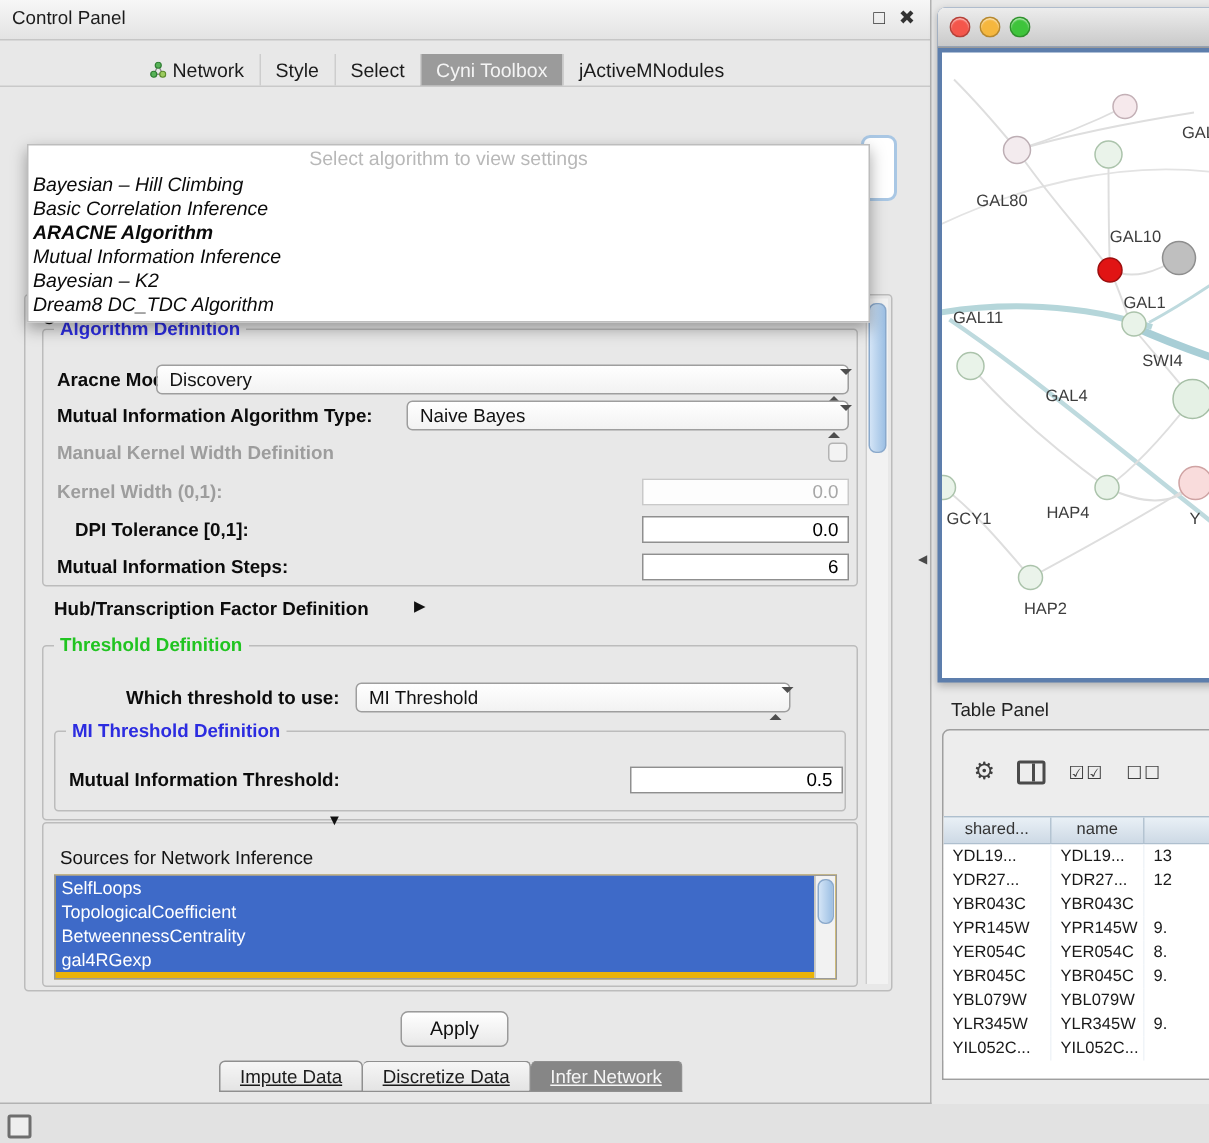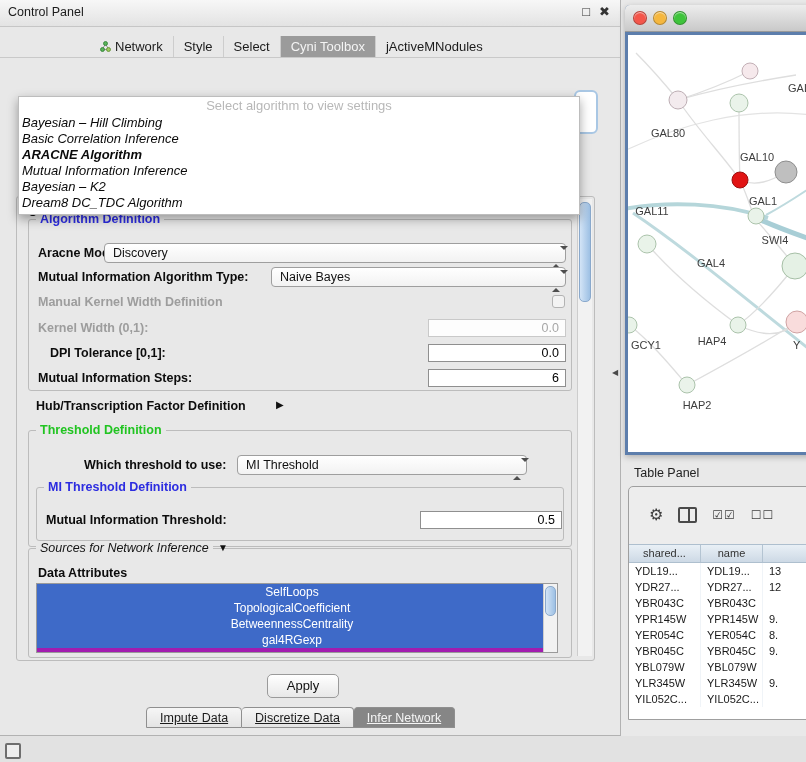--- a/index.html
+++ b/index.html
@@ -84,21 +84,21 @@
   .tri{font-size:10px; color:#111;}
   
   .scroll-track{position:absolute; background:#f2f2f2; border-left:1px solid #cdcdcd;}
   .scroll-thumb{
     position:absolute; border:1px solid #8aa9cc; border-radius:5px;
     background:linear-gradient(90deg,#d3e4f6,#9dc0e4);
   }
   
   .attr-list{
     position:absolute; left:36px; top:583px; width:522px; height:70px;
-    background:#a21caf; border:1px solid #9a9a9a; overflow:hidden; box-sizing:border-box;text-align:center;
+    background:#eab308; border:1px solid #9a9a9a; overflow:hidden; box-sizing:border-box;
   }
   .attr-item{
     height:16px; line-height:16px; font-size:12px; padding-left:4px;
     width:calc(100% - 14px); box-sizing:border-box;
   }
   .attr-item.selected{background:#3e6ac8; color:#fff;}
   
   .apply-btn{
     position:absolute; left:267px; top:674px; width:70px; height:22px;
     background:linear-gradient(#ffffff,#e8e8e8); border:1px solid #9a9a9a; border-radius:5px;
@@ -246,21 +246,21 @@
       <span class="combo-arrows"><span class="arr-up"></span><span class="arr-down"></span></span>
     </div>
 
     <div class="groupbox" style="left:36px; top:487px; width:526px; height:52px;"></div>
     <span class="legend blue" style="left:44px; top:480px;">MI Threshold Definition</span>
 
     <span class="flabel" style="left:46px; top:513px;">Mutual Information Threshold:</span>
     <div class="field-input" style="left:420px; top:511px; width:142px;">0.5</div>
 
     <div class="groupbox" style="left:28px; top:548px; width:542px; height:108px;"></div>
-    <span class="legend" style="left:36px; top:541px;font-style:italic;">Sources for Network Inference</span>
+    <span class="legend" style="left:36px; top:565px;">Sources for Network Inference</span>
     <span class="tri" style="position:absolute; left:218px; top:542px;">▼</span>
 
     <span class="flabel" style="left:38px; top:566px;">Data Attributes</span>
 
     <div class="attr-list">
       <div id="attr-items">
           <div class="attr-item selected">SelfLoops</div>
           <div class="attr-item selected">TopologicalCoefficient</div>
           <div class="attr-item selected">BetweennessCentrality</div>
           <div class="attr-item selected">gal4RGexp</div>

